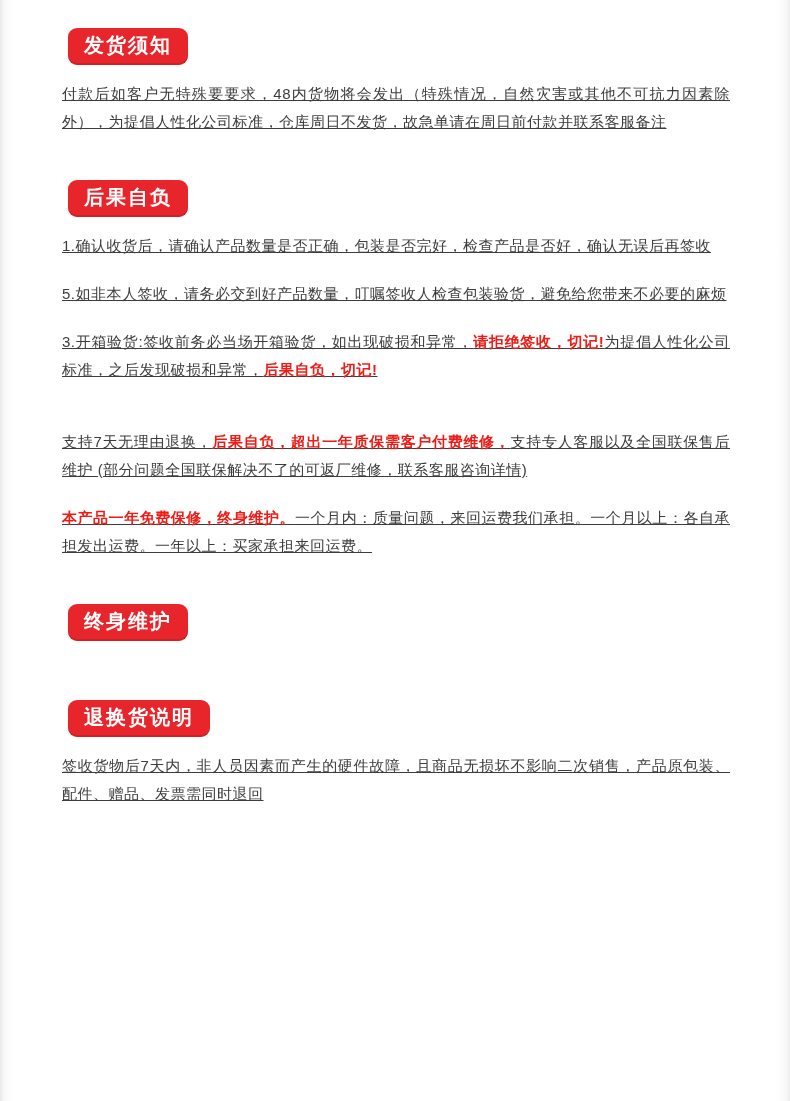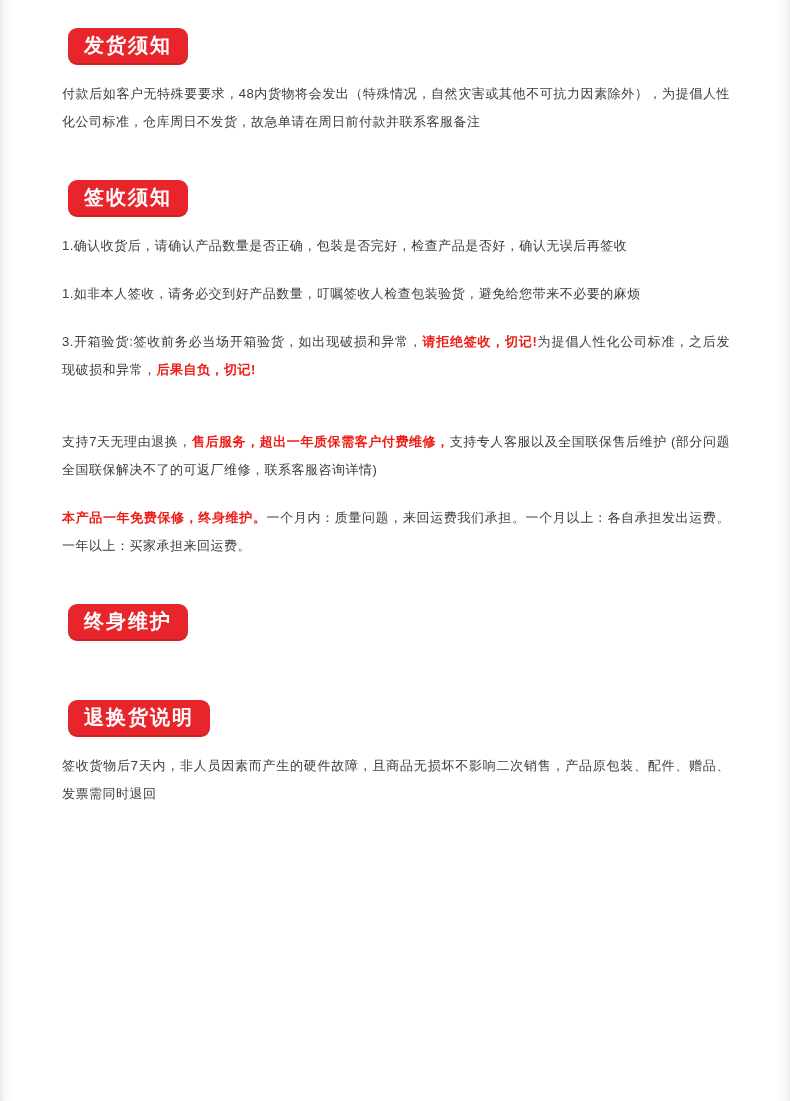--- a/index.html
+++ b/index.html
@@ -28,51 +28,52 @@
     color: #ffffff;
     font-size: 20px;
     font-weight: 700;
     letter-spacing: 2px;
     padding: 4px 16px 6px 16px;
     border-radius: 9px;
     box-shadow: inset 0 -2px 0 rgba(0,0,0,0.10);
   }
   .para {
     margin: 0 0 20px 0;
-    font-size: 13px;
+    font-size: 15px;
     line-height: 28px;
     color: #3c3c3c;
     letter-spacing: 0.5px;
     text-align: justify;
+    text-decoration: underline;
   }
   .para:last-child { margin-bottom: 0; }
   .hl {
     color: #ee1c16;
     font-weight: 700;
   }
 </style>
 </head>
 <body>
 
 <div class="page">
 
   <section class="sec">
     <div class="badge">发货须知</div>
     <p class="para"><span>付款后如客户无特殊要要求，48内货物将会发出（特殊情况，自然灾害或其他不可抗力因素除外），为提倡人性化公司标准，仓库周日不发货，故急单请在周日前付款并联系客服备注</span></p>
   </section>
 
   <section class="sec">
-    <div class="badge">签收须知</div>
+    <div class="badge">后果自负</div>
     <p class="para"><span>1.确认收货后，请确认产品数量是否正确，包装是否完好，检查产品是否好，确认无误后再签收</span></p>
-    <p class="para"><span>1.如非本人签收，请务必交到好产品数量，叮嘱签收人检查包装验货，避免给您带来不必要的麻烦</span></p>
+    <p class="para"><span>5.如非本人签收，请务必交到好产品数量，叮嘱签收人检查包装验货，避免给您带来不必要的麻烦</span></p>
     <p class="para"><span>3.开箱验货:签收前务必当场开箱验货，如出现破损和异常，</span><span class="hl">请拒绝签收，切记!</span><span>为提倡人性化公司标准，之后发现破损和异常，</span><span class="hl">后果自负，切记!</span></p>
   </section>
 
   <section class="sec">
-    <p class="para"><span>支持7天无理由退换，</span><span class="hl">售后服务，超出一年质保需客户付费维修，</span><span>支持专人客服以及全国联保售后维护 (部分问题全国联保解决不了的可返厂维修，联系客服咨询详情)</span></p>
+    <p class="para"><span>支持7天无理由退换，</span><span class="hl">后果自负，超出一年质保需客户付费维修，</span><span>支持专人客服以及全国联保售后维护 (部分问题全国联保解决不了的可返厂维修，联系客服咨询详情)</span></p>
     <p class="para"><span class="hl">本产品一年免费保修，终身维护。</span><span>一个月内：质量问题，来回运费我们承担。一个月以上：各自承担发出运费。一年以上：买家承担来回运费。</span></p>
   </section>
 
   <section class="sec">
     <div class="badge">终身维护</div>
   </section>
 
   <section class="sec">
     <div class="badge">退换货说明</div>
     <p class="para"><span>签收货物后7天内，非人员因素而产生的硬件故障，且商品无损坏不影响二次销售，产品原包装、配件、赠品、发票需同时退回</span></p>

